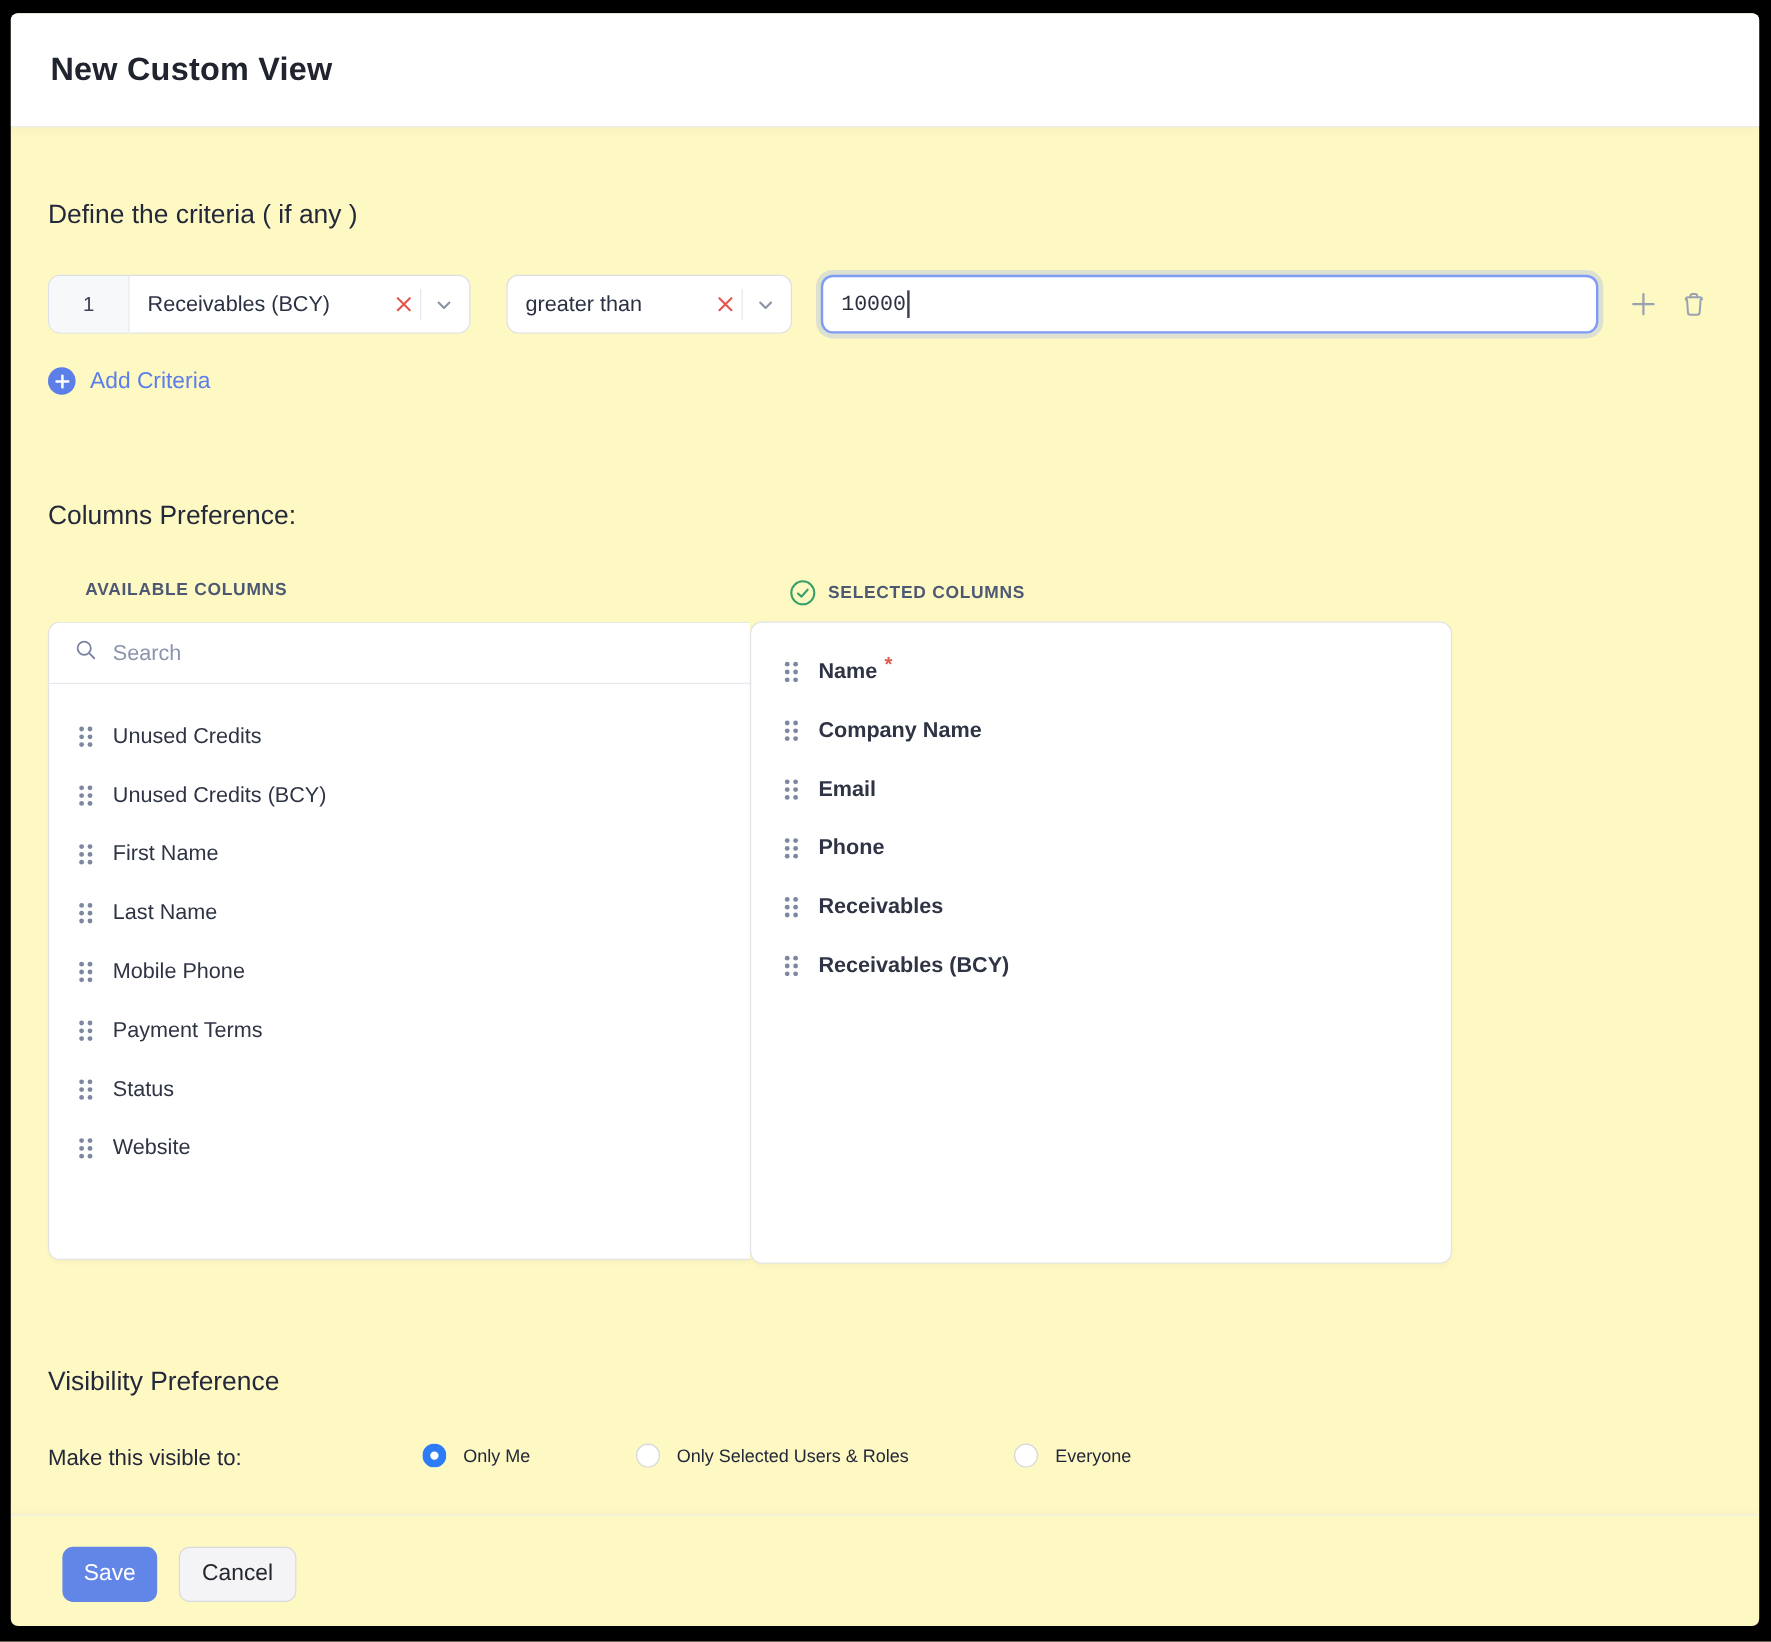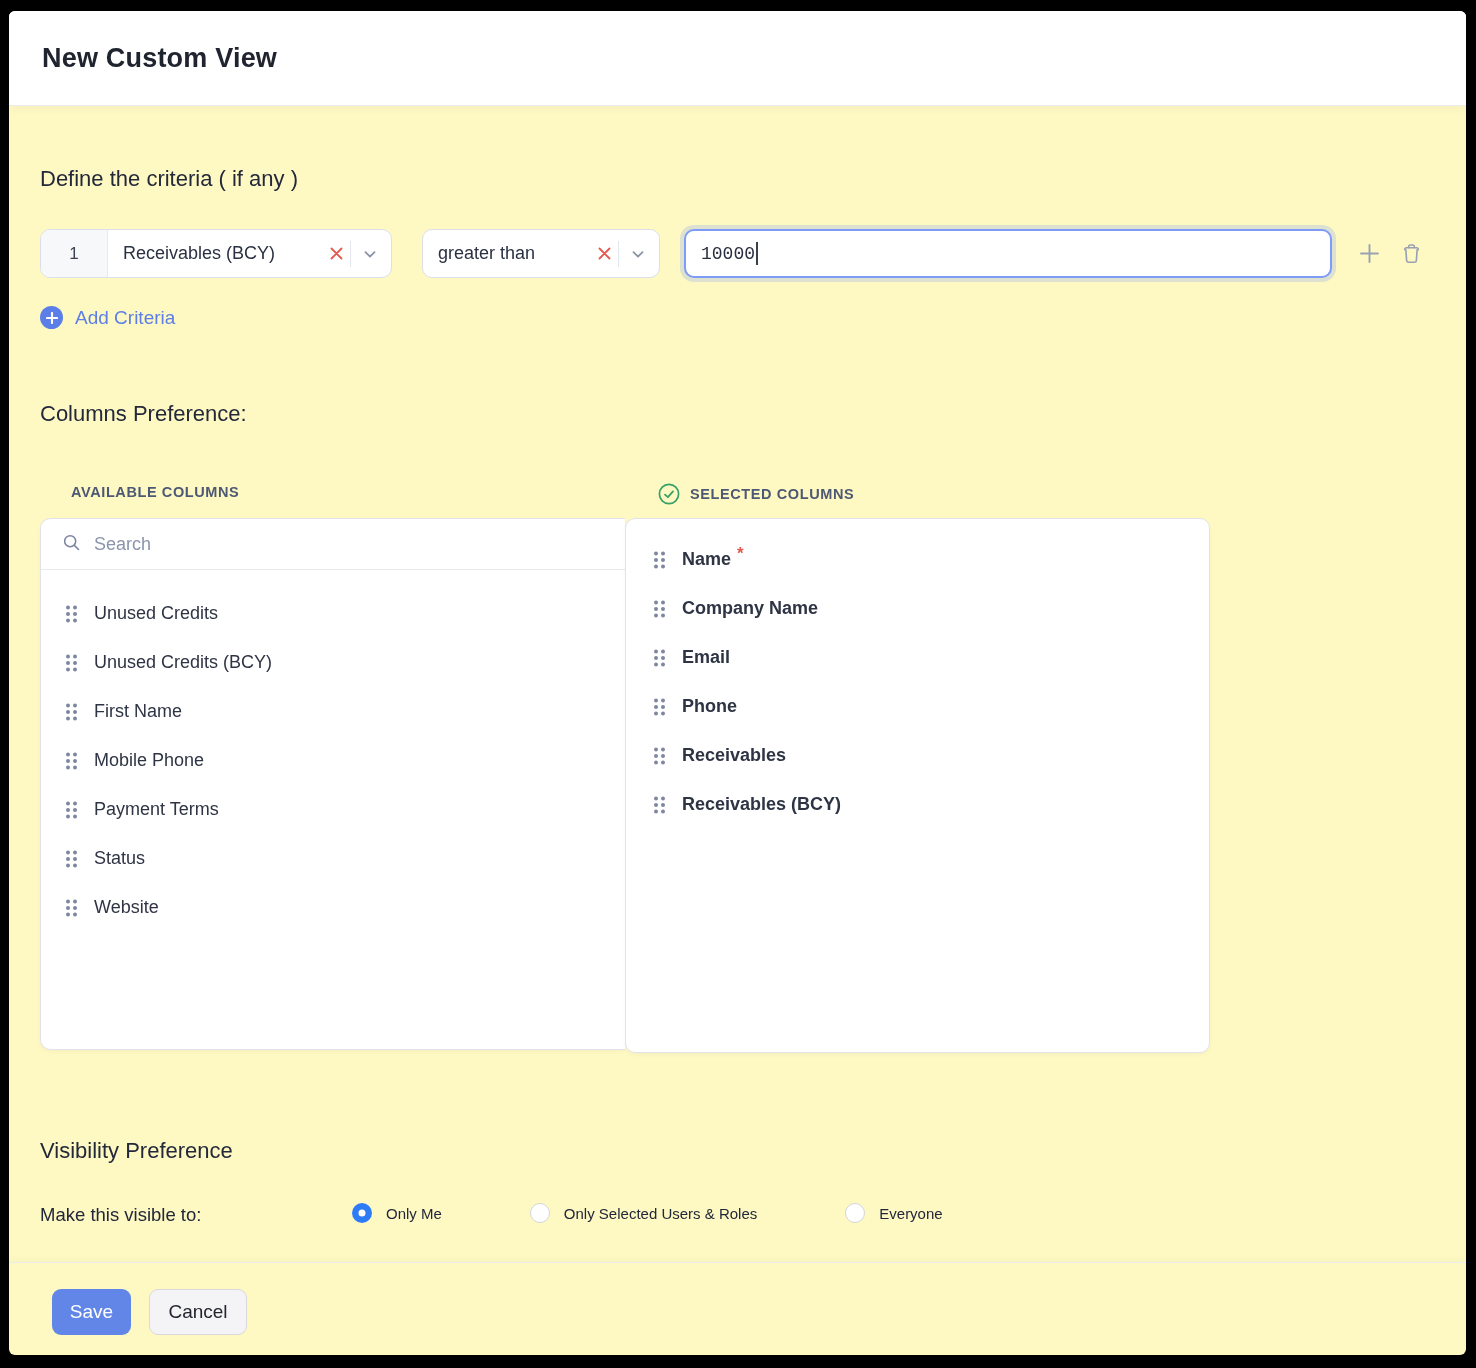--- a/index.html
+++ b/index.html
@@ -179,21 +179,21 @@
 
   <div class="add-criteria">
     <span class="add-circle">
       <svg width="12" height="12" viewBox="0 0 12 12">
           <path d="M6 1 V11 M1 6 H11" stroke="#fff" stroke-width="2.1" stroke-linecap="round"></path>
         </svg>
     </span>
     <span class="add-label">Add Criteria</span>
   </div>
 
-  <div class="section-heading" style="top:390px;">Columns Preference:</div>
+  <div class="section-heading" style="top:406px;">Columns Preference:</div>
 
   <div class="cols-headers">
     <div class="col-header hdr-available">AVAILABLE COLUMNS</div>
     <div class="col-header hdr-selected">
       <span class="badge">
         <svg width="24" height="24" viewBox="0 0 24 24" fill="none">
             <circle cx="12" cy="12" r="9.6" stroke="#38a169" stroke-width="1.7"></circle>
             <polyline points="8 12.6 10.9 15.2 16 9.4" stroke="#38a169" stroke-width="1.8" stroke-linecap="round" stroke-linejoin="round"></polyline>
           </svg>
       </span>
@@ -242,20 +242,31 @@
       <circle cx="3" cy="3.5" r="2"></circle>
               <circle cx="10" cy="3.5" r="2"></circle>
       <circle cx="3" cy="10" r="2"></circle>
               <circle cx="10" cy="10" r="2"></circle>
       <circle cx="3" cy="16.5" r="2"></circle>
               <circle cx="10" cy="16.5" r="2"></circle>
     </svg>
     <span class="col-item-label">First Name</span>
   </div>
 
+  <div class="col-item">
+    <svg class="drag" width="13" height="20" viewBox="0 0 13 20" fill="#7d87a0">
+      <circle cx="3" cy="3.5" r="2"></circle>
+              <circle cx="10" cy="3.5" r="2"></circle>
+      <circle cx="3" cy="10" r="2"></circle>
+              <circle cx="10" cy="10" r="2"></circle>
+      <circle cx="3" cy="16.5" r="2"></circle>
+              <circle cx="10" cy="16.5" r="2"></circle>
+    </svg>
+    <span class="col-item-label">Last Name</span>
+  </div>
 
   <div class="col-item">
     <svg class="drag" width="13" height="20" viewBox="0 0 13 20" fill="#7d87a0">
       <circle cx="3" cy="3.5" r="2"></circle>
               <circle cx="10" cy="3.5" r="2"></circle>
       <circle cx="3" cy="10" r="2"></circle>
               <circle cx="10" cy="10" r="2"></circle>
       <circle cx="3" cy="16.5" r="2"></circle>
               <circle cx="10" cy="16.5" r="2"></circle>
     </svg>

